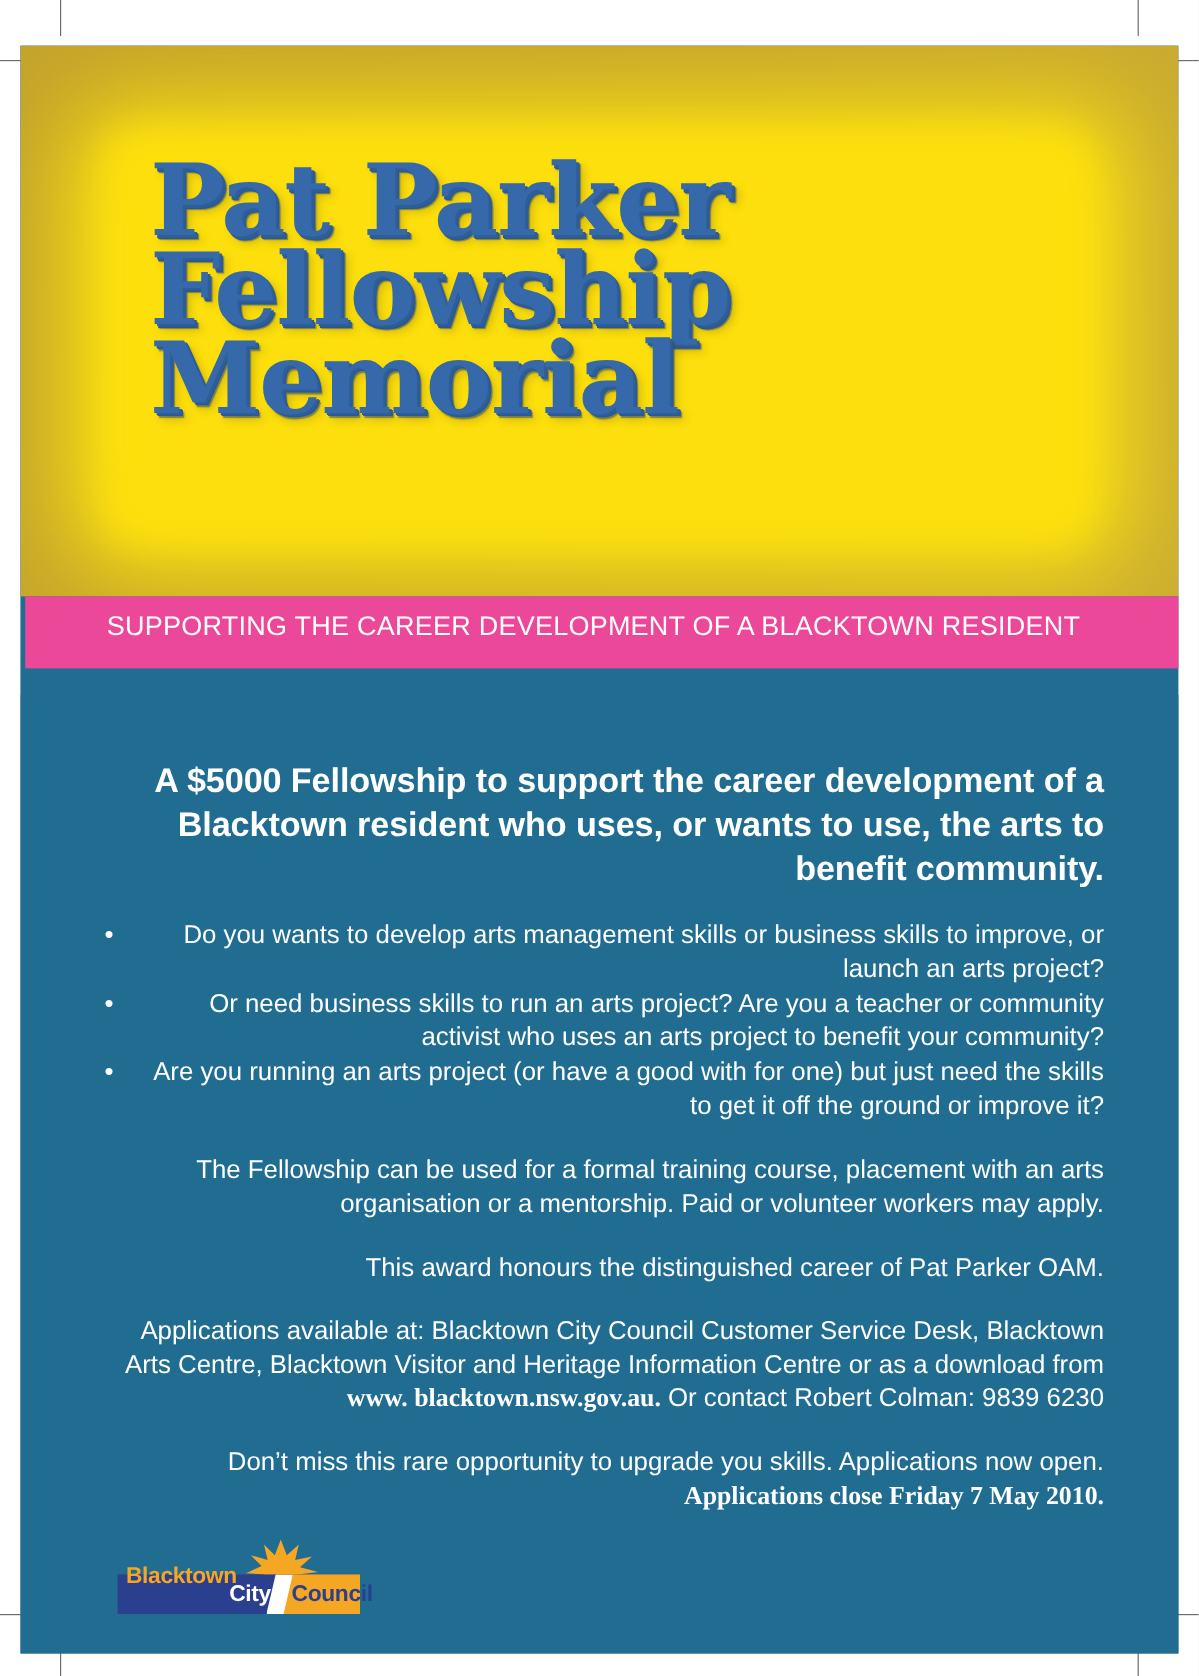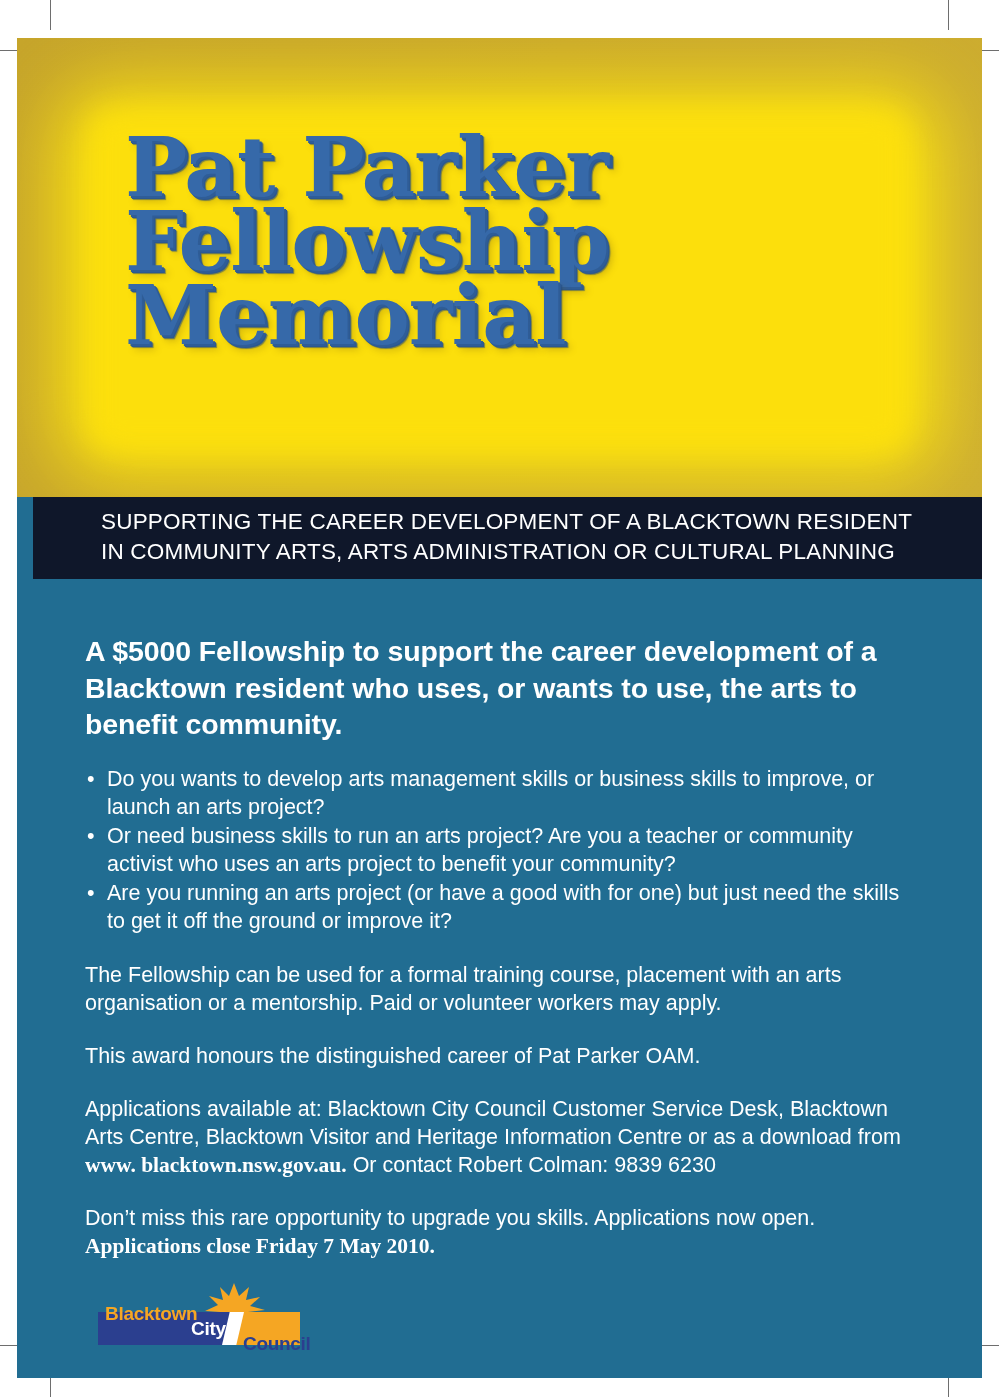--- a/index.html
+++ b/index.html
@@ -83,25 +83,25 @@
        2px 2px 0 #2f5d97,
        3px 3px 0 #2c5890,
        4px 4px 1px rgba(30,70,120,.55),
        6px 6px 7px rgba(120,90,10,.28);
     white-space: nowrap;
   }
 
   
   #strap {
     position: absolute;
-    left: 16px;
+    left: 4px;
     top: 459px;
     width: 965px;
-    height: 82px;
-    background: #0f172a;
+    height: 60px;
+    background: #ec4899;
   }
   #strap-text {
     position: absolute;
     left: 68px;
     top: 10px;
     width: 880px;
     color: #ffffff;
     font-family: "Liberation Sans", sans-serif;
     font-size: 22.5px;
     line-height: 30px;
@@ -110,20 +110,21 @@
 
   
   #body-block {
     position: absolute;
     left: 0;
     top: 541px;
     width: 975px;
     height: 799px;
     background: #216d92;
     color: #ffffff;
+    text-align: right;
   }
   #content {
     position: absolute;
     left: 68px;
     top: 54px;
     width: 835px;
   }
 
   #lead {
     font-size: 28.5px;
@@ -202,21 +203,21 @@
   .logo-word {
     position: absolute;
     font-family: "Liberation Sans", sans-serif;
     font-weight: bold;
     font-size: 19px;
     line-height: 33px;
     letter-spacing: -.3px;
   }
   #logo-blacktown { left: 20px; top: 14px; color: #f5a623; }
   #logo-city      { left: 106px; top: 29px; color: #ffffff; }
-  #logo-council   { left: 158px; top: 29px; color: #2b3f8f; margin-top: 15px; }
+  #logo-council   { left: 158px; top: 29px; color: #2b3f8f; }
 </style>
 </head>
 <body>
 
 <div class="cropmark cm-v" style="left:50px; top:0; height:30px;"></div>
 <div class="cropmark cm-h" style="left:0; top:50px; width:30px;"></div>
 <div class="cropmark cm-v" style="left:948px; top:0; height:30px;"></div>
 <div class="cropmark cm-h" style="left:968px; top:50px; width:31px;"></div>
 <div class="cropmark cm-v" style="left:50px; top:1367px; height:30px;"></div>
 <div class="cropmark cm-h" style="left:0; top:1345px; width:30px;"></div>
@@ -232,21 +233,20 @@
     <div id="title-wrap">
       <div class="title-line">Pat Parker</div>
       <div class="title-line">Fellowship</div>
       <div class="title-line">Memorial</div>
     </div>
   </div>
 
   <div id="strap">
     <div id="strap-text">
       <div>SUPPORTING THE CAREER DEVELOPMENT OF A BLACKTOWN RESIDENT</div>
-      <div>IN COMMUNITY ARTS, ARTS ADMINISTRATION OR CULTURAL PLANNING</div>
     </div>
   </div>
 
   <div id="body-block">
     <div id="content">
 
       <p id="lead">A $5000 Fellowship to support the career development of a Blacktown resident who uses, or wants to use, the arts to benefit community.</p>
 
       <ul class="bullets">
         <li>

